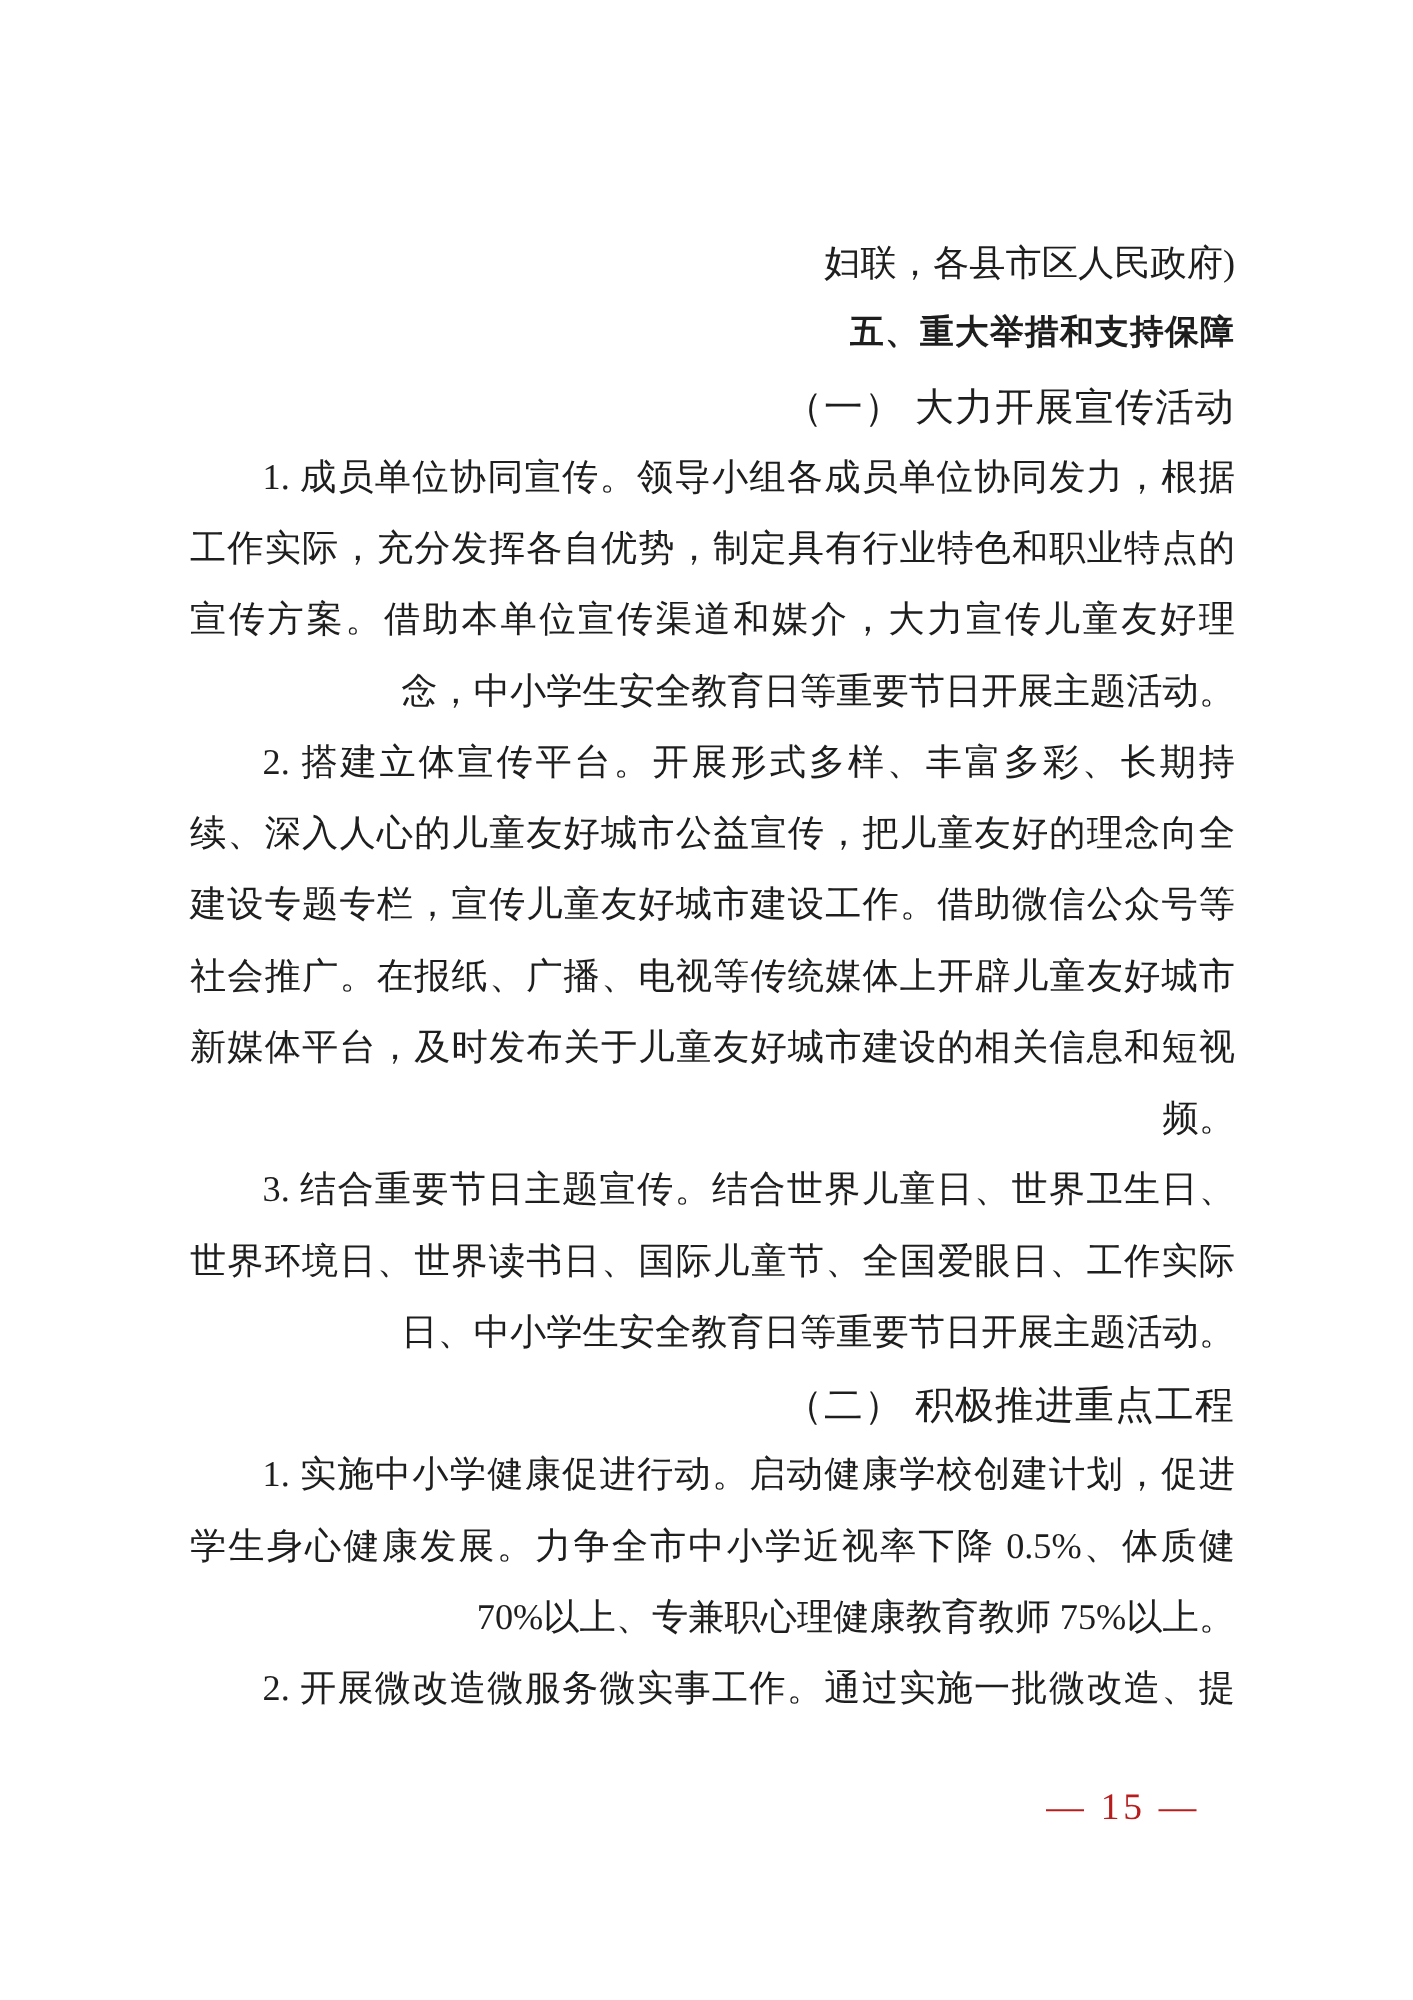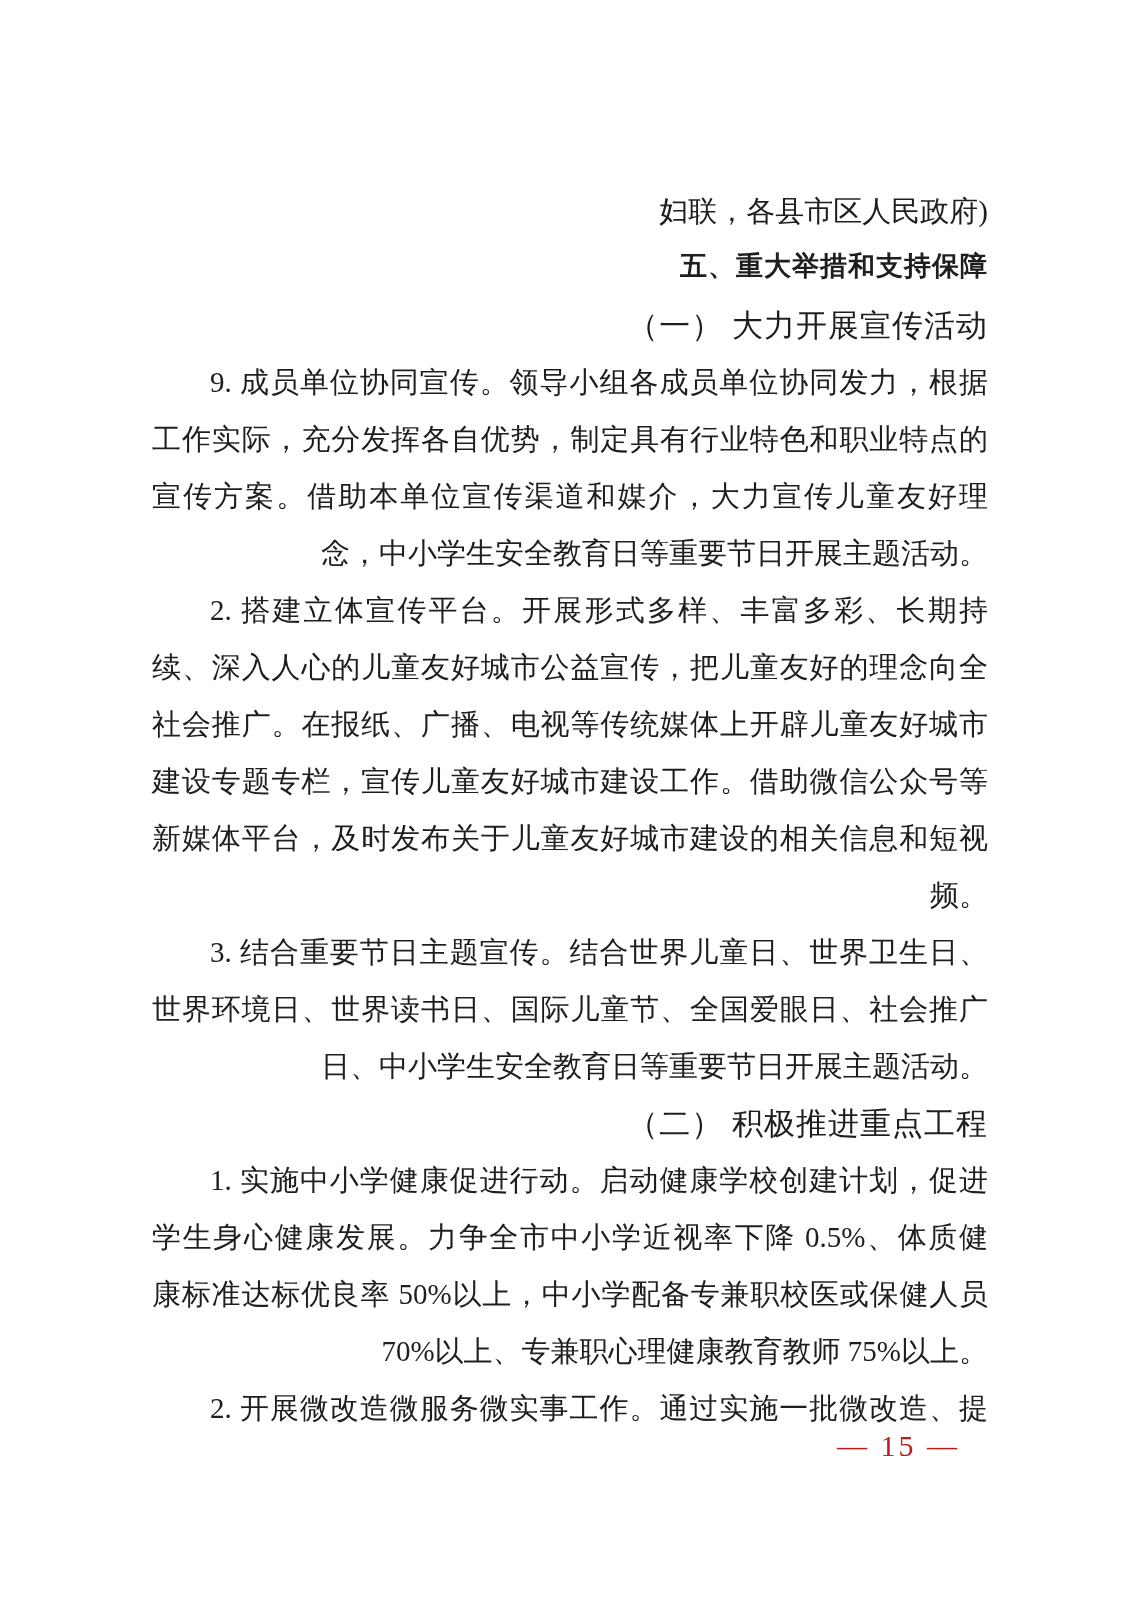--- a/index.html
+++ b/index.html
@@ -64,41 +64,40 @@
 <div class="page">
 
   <div class="textblock">
 
     <div class="ln">妇联，各县市区人民政府)</div>
 
     <div class="ln heading ind">五、重大举措和支持保障</div>
 
     <div class="ln subheading ind">（一） 大力开展宣传活动</div>
 
-    <div class="ln ind just">9. 成员单位协同宣传。领导小组各成员单位协同发力，根据</div>
+    <div class="ln ind just">1. 成员单位协同宣传。领导小组各成员单位协同发力，根据</div>
     <div class="ln just">工作实际，充分发挥各自优势，制定具有行业特色和职业特点的</div>
     <div class="ln just">宣传方案。借助本单位宣传渠道和媒介，大力宣传儿童友好理</div>
     <div class="ln">念，中小学生安全教育日等重要节日开展主题活动。</div>
 
     <div class="ln ind just">2. 搭建立体宣传平台。开展形式多样、丰富多彩、长期持</div>
     <div class="ln just">续、深入人心的儿童友好城市公益宣传，把儿童友好的理念向全</div>
+    <div class="ln just">建设专题专栏，宣传儿童友好城市建设工作。借助微信公众号等</div>
     <div class="ln just">社会推广。在报纸、广播、电视等传统媒体上开辟儿童友好城市</div>
-    <div class="ln just">建设专题专栏，宣传儿童友好城市建设工作。借助微信公众号等</div>
     <div class="ln just">新媒体平台，及时发布关于儿童友好城市建设的相关信息和短视</div>
     <div class="ln">频。</div>
 
     <div class="ln ind just">3. 结合重要节日主题宣传。结合世界儿童日、世界卫生日、</div>
-    <div class="ln just">世界环境日、世界读书日、国际儿童节、全国爱眼日、社会推广</div>
+    <div class="ln just">世界环境日、世界读书日、国际儿童节、全国爱眼日、工作实际</div>
     <div class="ln">日、中小学生安全教育日等重要节日开展主题活动。</div>
 
     <div class="ln subheading ind">（二） 积极推进重点工程</div>
 
     <div class="ln ind just">1. 实施中小学健康促进行动。启动健康学校创建计划，促进</div>
     <div class="ln just">学生身心健康发展。力争全市中小学近视率下降 0.5%、体质健</div>
-    <div class="ln just">康标准达标优良率 50%以上，中小学配备专兼职校医或保健人员</div>
     <div class="ln">70%以上、专兼职心理健康教育教师 75%以上。</div>
 
     <div class="ln ind just">2. 开展微改造微服务微实事工作。通过实施一批微改造、提</div>
 
   </div>
 
   <div class="pageno">— 15 —</div>
 
 </div>
 

